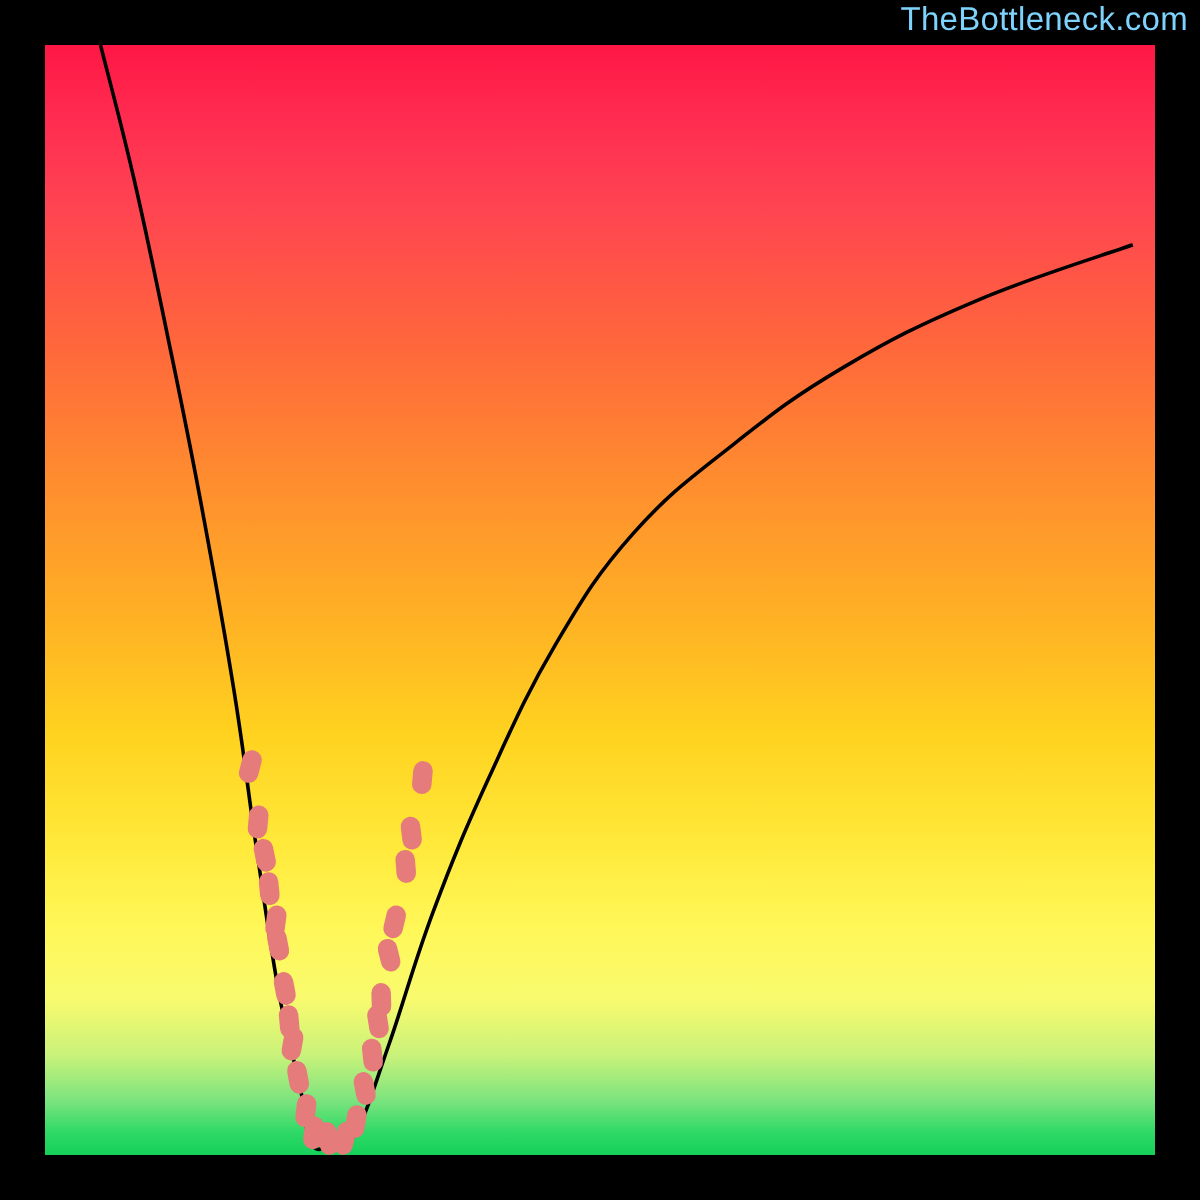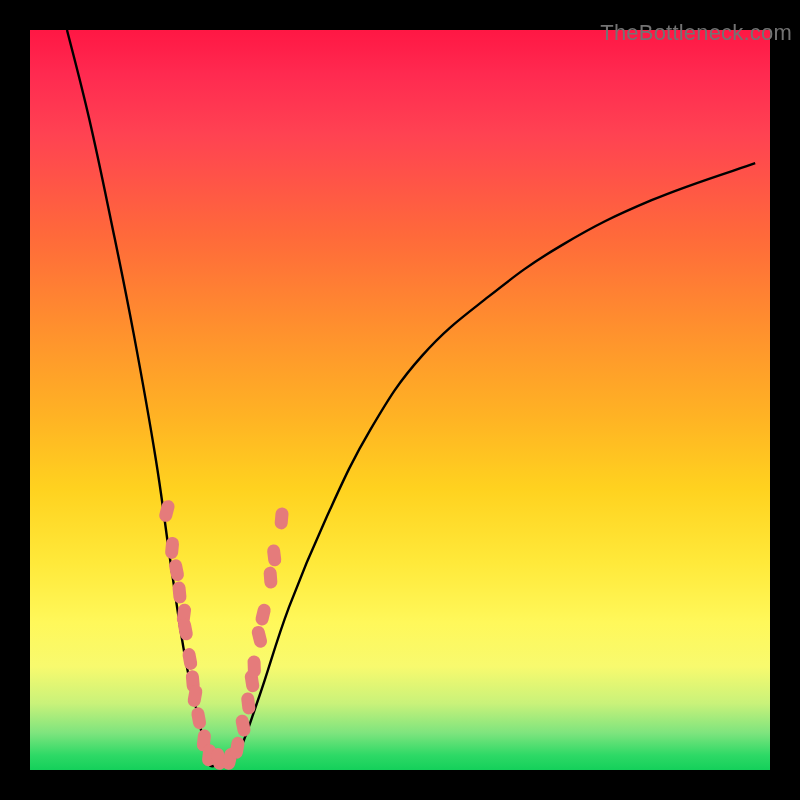--- a/index.html
+++ b/index.html
@@ -39,23 +39,23 @@
       #fff85a 80%,
       #f8fa6e 86%,
       #c9f27a 91%,
       #7ee47e 95%,
       #2ed966 98%,
       #14d05a 100%
     );
   }
   .watermark {
     position: absolute;
-    top: 20px;
+    top: 0;
     right: 8px;
-    color: #737373;
+    color: #7dd3fc;
     font-size: 22px;
     letter-spacing: 0.2px;
     user-select: none;
     text-align: right;
   }
   svg.curve-layer {
     position: absolute;
     left: 0;
     top: 0;
     width: 740px;

